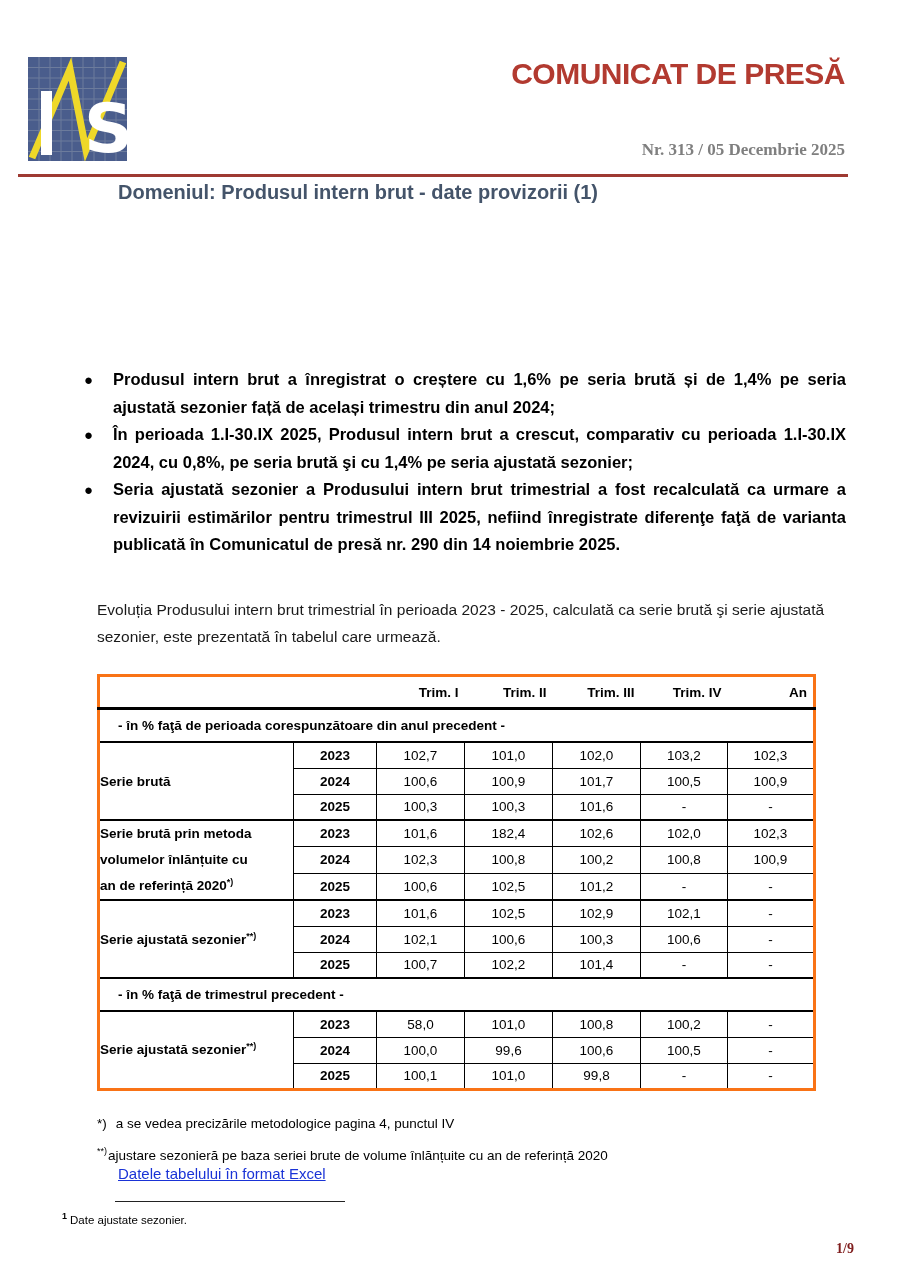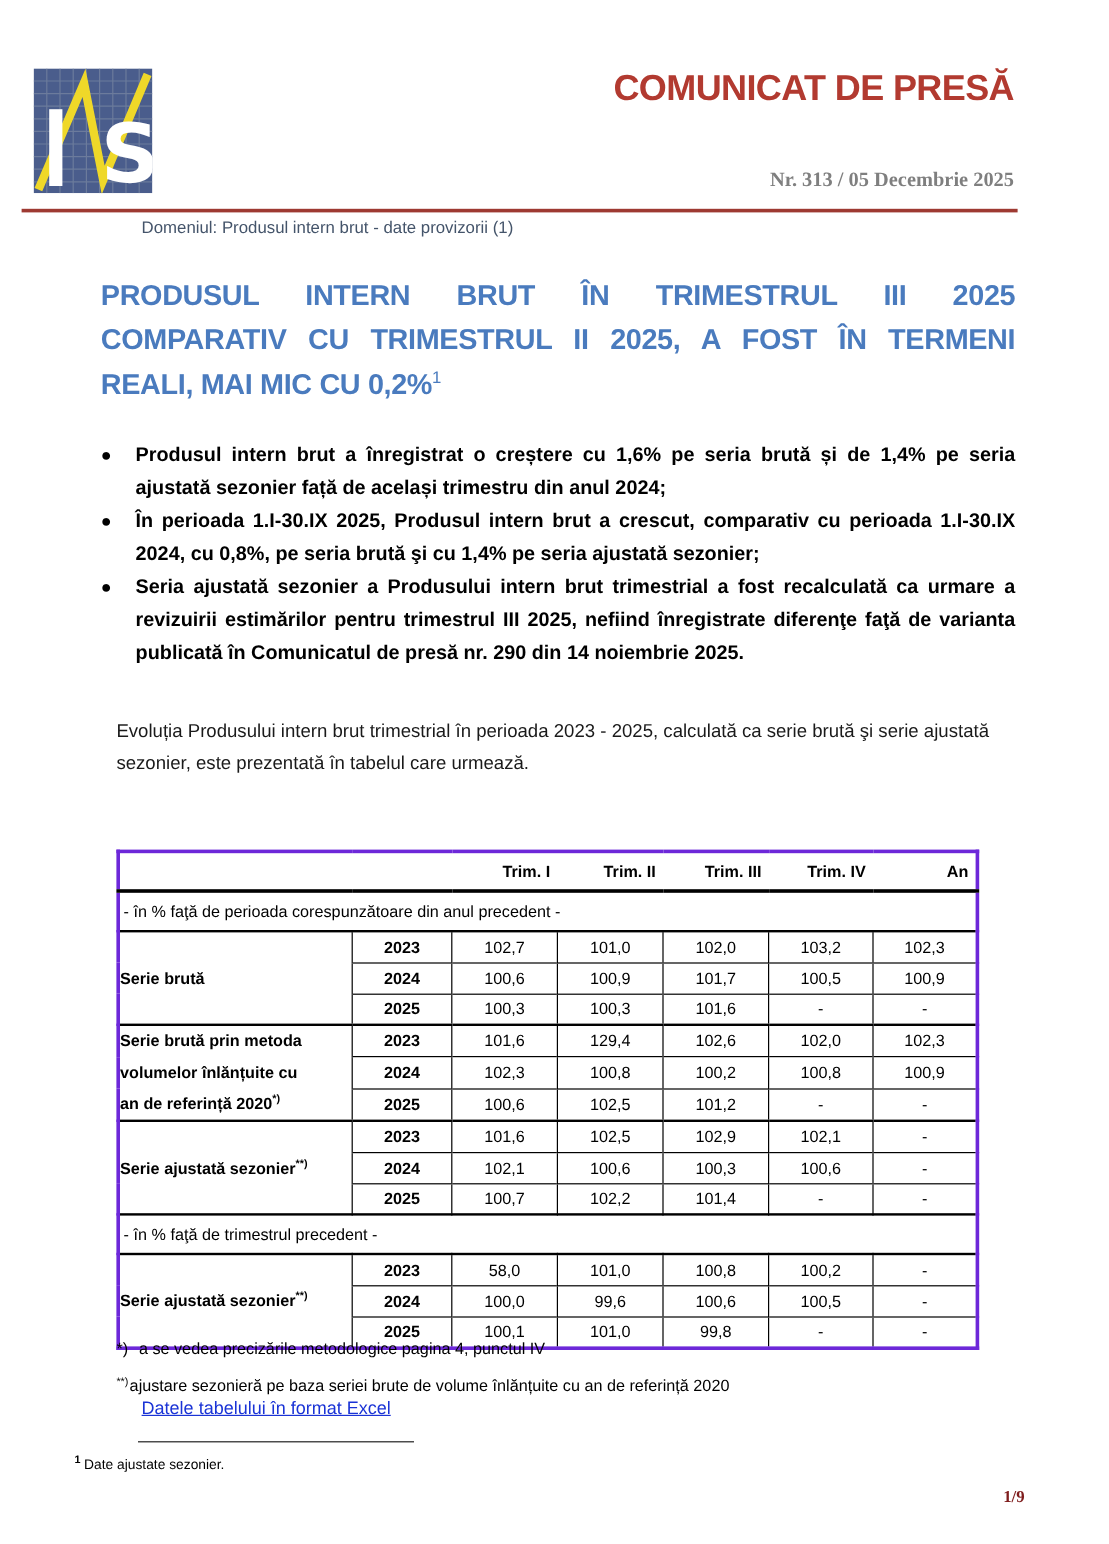--- a/index.html
+++ b/index.html
@@ -11,42 +11,42 @@
   .logo{position:absolute;left:28px;top:57px;width:99px;height:104px;}
   .org-block{position:absolute;left:130px;top:60px;color:#1F3864;}
   .org-country{font-size:13px;font-weight:bold;letter-spacing:.3px;}
   .org-name1{font-size:15px;font-weight:bold;margin-top:26px;}
   .org-name2{font-size:15px;font-weight:bold;margin-top:3px;}
   .org-site{font-size:14px;margin-top:4px;font-weight:normal;}
   .masthead-right{position:absolute;right:79px;top:58px;text-align:right;}
   .press-title{font-size:30px;font-weight:bold;color:#B23A30;letter-spacing:-.5px;line-height:32px;}
   .release-no{margin-top:50px;font-family:"Liberation Serif",serif;font-weight:bold;font-size:17px;color:#7F7F7F;}
   .red-rule{position:absolute;left:18px;top:174px;width:830px;height:3px;background:#9E3A32;}
-  .domain-line{position:absolute;left:118px;top:181px;font-size:14px;font-weight:normal;color:#44546A;}
+  .domain-line{position:absolute;left:118px;top:181px;font-size:20px;font-weight:bold;color:#44546A;}
   
   .headline{position:absolute;left:84px;top:228px;width:762px;color:#4A7BBE;
     font-size:24px;font-weight:bold;line-height:37px;letter-spacing:-.3px;}
   .t-line{text-align:justify;text-align-last:justify;}
   .t-line-last{text-align:left;}
   .headline sup{font-size:14px;font-weight:normal;vertical-align:super;line-height:0;}
   
   .bullets{position:absolute;left:84px;top:366px;width:762px;font-size:16.5px;font-weight:bold;line-height:27.5px;}
   .bullet{display:flex;}
   .b-dot{width:29px;flex:0 0 29px;font-size:15px;}
   .b-text{flex:1;text-align:justify;}
   
   .intro{position:absolute;left:97px;top:597px;width:752px;font-size:15.5px;line-height:26.5px;color:#1a1a1a;}
   
   .tbl-caption{position:absolute;left:97px;top:662px;font-size:13.5px;font-weight:bold;}
-  table.gdp{position:absolute;left:97px;top:708px;width:716px;border-collapse:collapse;
-    table-layout:fixed;font-size:13.5px;border:3px solid #6d28d9;}
+  table.gdp{position:absolute;left:97px;top:674px;width:716px;border-collapse:collapse;
+    table-layout:fixed;font-size:13.5px;border:3px solid #f97316;}
   table.gdp th,table.gdp td{padding:0;vertical-align:middle;}
   tr.q-head th{border-bottom:3px solid #000;height:30px;font-weight:bold;text-align:right;padding-right:6px;}
   tr.subhead td{border-top:2px solid #000;border-bottom:2px solid #000;height:31px;
-    font-weight:normal;text-align:left;padding-left:3px;}
+    font-weight:bold;text-align:left;padding-left:18px;}
   tr.grp-start td{border-top:2px solid #000;}
   tr.cont td{border-top:1px solid #000;}
   tr.data-row{height:26px;}
   td.lbl{font-weight:bold;vertical-align:top;text-align:left;padding:3px 2px 0 6px;}
   .lbl-line{line-height:26px;}
   td.yr{border-left:1px solid #000;border-right:1px solid #000;font-weight:bold;text-align:center;}
   td.val{border-left:1px solid #000;text-align:center;padding-right:16px;}
   td.val:last-child{border-left:1px solid #000;}
   sup.supm{font-size:9px;vertical-align:super;line-height:0;}
   
@@ -82,25 +82,20 @@
 
 
   <div class="masthead-right">
     <div class="press-title">COMUNICAT DE PRESĂ</div>
     <div class="release-no">Nr. 313 / 05 Decembrie 2025</div>
   </div>
 
   <div class="red-rule"></div>
   <div class="domain-line">Domeniul: Produsul intern brut - date provizorii (1)</div>
 
-  <div class="headline">
-    <div class="t-line">PRODUSUL INTERN BRUT ÎN TRIMESTRUL III 2025</div>
-    <div class="t-line">COMPARATIV CU TRIMESTRUL II 2025, A FOST ÎN TERMENI</div>
-    <div class="t-line-last"><span>REALI, MAI MIC CU 0,2%</span><sup>1</sup></div>
-  </div>
 
   <div class="bullets">
     <div class="bullet">
       <span class="b-dot">●</span>
       <span class="b-text">Produsul intern brut a înregistrat o creștere cu 1,6% pe seria brută și de 1,4% pe seria ajustată sezonier față de același trimestru din anul 2024;</span>
     </div>
     <div class="bullet">
       <span class="b-dot">●</span>
       <span class="b-text">În perioada 1.I-30.IX 2025, Produsul intern brut a crescut, comparativ cu perioada 1.I-30.IX 2024, cu 0,8%, pe seria brută şi cu 1,4% pe seria ajustată sezonier;</span>
     </div>
@@ -165,21 +160,21 @@
       </tr>
 
       <tr class="grp-start data-row">
         <td class="lbl" rowspan="3">
           <div class="lbl-line">Serie brută prin metoda</div>
           <div class="lbl-line">volumelor înlănțuite cu</div>
           <div class="lbl-line"><span>an de referință 2020</span><sup class="supm">*)</sup></div>
         </td>
         <td class="yr">2023</td>
         <td class="val">101,6</td>
-        <td class="val">129,4</td>
+        <td class="val">182,4</td>
         <td class="val">102,6</td>
         <td class="val">102,0</td>
         <td class="val">102,3</td>
       </tr>
       <tr class="cont data-row">
         <td class="yr">2024</td>
         <td class="val">102,3</td>
         <td class="val">100,8</td>
         <td class="val">100,2</td>
         <td class="val">100,8</td>

